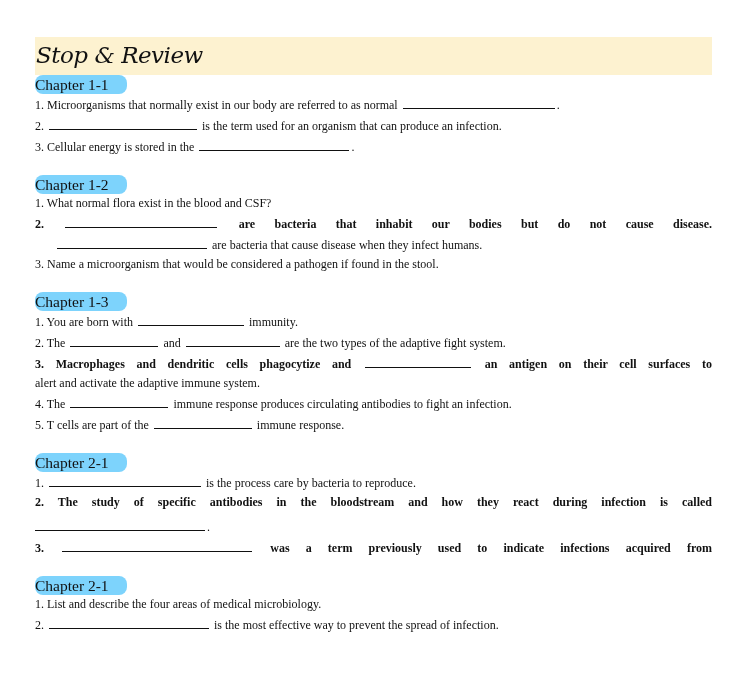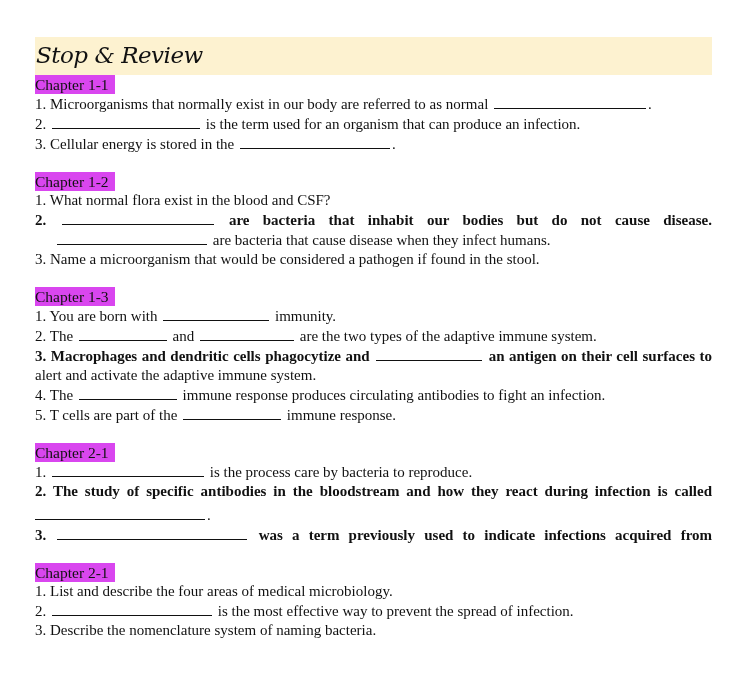--- a/index.html
+++ b/index.html
@@ -3,22 +3,22 @@
 <meta charset="utf-8">
 <style>
   html, body { margin: 0; padding: 0; background: #ffffff; }
   body { width: 742px; height: 686px; overflow: hidden; position: relative;
          font-family: "Liberation Serif", "DejaVu Serif", serif; color: #111; }
   .page { position: absolute; left: 35px; top: 37px; width: 677px; }
   .banner { background: #fdf2d0; height: 38px; position: relative; }
   .banner .title { position: absolute; left: 1px; top: 5px; font-family: "DejaVu Serif", serif;
          font-style: italic; font-size: 23px; letter-spacing: -0.5px; color: #111; text-align: center; }
   .section { margin-bottom: 18px; }
-  .chap { display: inline-block; background: #d946ef; font-size: 15.5px; line-height: 19px; padding: 0 6px 0 0; }
-  .line { font-size: 15px; line-height: 19px; white-space: nowrap; }
+  .chap { display: inline-block; background: #7dd3fc; font-size: 15.5px; line-height: 19px; padding: 0 18px 0 0; border-radius: 8px; }
+  .line { font-size: 12px; line-height: 19px; white-space: nowrap; }
   .just { text-align: justify; text-align-last: justify; white-space: normal; font-weight: bold; }
   .blank { display: inline-block; border-bottom: 1px solid #111; height: 14px; vertical-align: baseline; margin: 0 2px; }
   .it { font-style: italic; }
 </style>
 </head>
 <body>
 
 <div class="page">
   <div class="banner">
     <span class="title">Stop &amp; Review</span>
@@ -35,34 +35,33 @@
     <span class="chap">Chapter 1-2</span>
     <div class="line">1. What normal flora exist in the blood and CSF?</div>
     <div class="line just"><span>2.</span> <span class="blank" style="width:152px"></span> <span>are bacteria that inhabit our bodies but do not cause disease.</span></div>
     <div class="line" style="padding-left:20px"><span class="blank" style="width:150px"></span> <span>are bacteria that cause disease when they infect humans.</span></div>
     <div class="line">3. Name a microorganism that would be considered a pathogen if found in the stool.</div>
   </div>
 
   <div class="section">
     <span class="chap">Chapter 1-3</span>
     <div class="line"><span>1. You are born with</span> <span class="blank" style="width:106px"></span> <span>immunity.</span></div>
-    <div class="line"><span>2. The</span> <span class="blank" style="width:88px"></span> <span>and</span> <span class="blank" style="width:94px"></span> <span>are the two types of the adaptive immune system.</span></div>
+    <div class="line"><span>2. The</span> <span class="blank" style="width:88px"></span> <span>and</span> <span class="blank" style="width:94px"></span> <span>are the two types of the adaptive fight system.</span></div>
     <div class="line just"><span>3. Macrophages and dendritic cells phagocytize and</span> <span class="blank" style="width:106px"></span> <span>an antigen on their cell surfaces to</span></div>
     <div class="line">alert and activate the adaptive immune system.</div>
     <div class="line"><span>4. The</span> <span class="blank" style="width:98px"></span> <span>immune response produces circulating antibodies to fight an infection.</span></div>
     <div class="line"><span>5. T cells are part of the</span> <span class="blank" style="width:98px"></span> <span>immune response.</span></div>
   </div>
 
   <div class="section">
     <span class="chap">Chapter 2-1</span>
     <div class="line"><span>1.</span> <span class="blank" style="width:152px"></span> <span>is the process care by bacteria to reproduce.</span></div>
     <div class="line just">2. The study of specific antibodies in the bloodstream and how they react during infection is called</div>
     <div class="line" style="margin-top:4px"><span class="blank" style="width:170px;margin-left:0"></span><span>.</span></div>
     <div class="line just"><span>3.</span> <span class="blank" style="width:190px"></span> <span>was a term previously used to indicate infections acquired from</span></div>
   </div>
 
   <div class="section">
     <span class="chap">Chapter 2-1</span>
     <div class="line">1. List and describe the four areas of medical microbiology.</div>
     <div class="line"><span>2.</span> <span class="blank" style="width:160px"></span> <span>is the most effective way to prevent the spread of infection.</span></div>
-    <div class="line">3. Describe the nomenclature system of naming bacteria.</div>
   </div>
 </div>
 
 </body></html>

